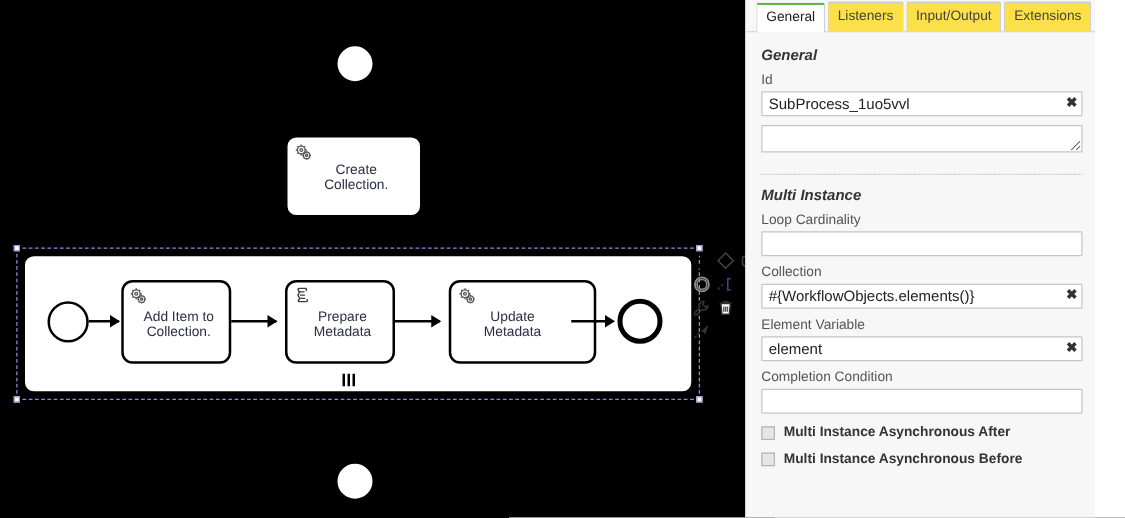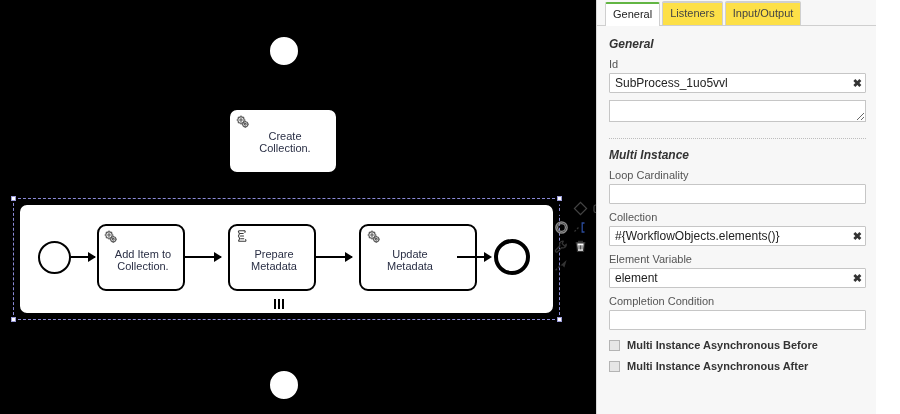--- a/index.html
+++ b/index.html
@@ -434,20 +434,21 @@
     </div>
   </div>
 </div>
 
 <div id="properties">
 
   <div id="tabbar">
     <div class="tab active">General</div>
     <div class="tab">Listeners</div>
     <div class="tab">Input/Output</div>
+    <div class="tab">Extensions</div>
   </div>
 
   <div class="panel-body">
 
     <div class="group-title">General</div>
 
     <div class="field">
       <span class="field-label">Id</span>
       <div class="input-wrap">
         <input class="text-input" type="text" value="SubProcess_1uo5vvl" style="">
@@ -488,22 +489,22 @@
 
     <div class="field">
       <span class="field-label">Completion Condition</span>
       <div class="input-wrap">
         <input class="text-input" type="text" value="" style="">
       </div>
     </div>
 
     <div class="checkbox-row">
       <span class="cb"></span>
-      <span class="cb-label">Multi Instance Asynchronous Before</span>
+      <span class="cb-label">Multi Instance Asynchronous After</span>
     </div>
 
     <div class="checkbox-row">
       <span class="cb"></span>
-      <span class="cb-label">Multi Instance Asynchronous After</span>
+      <span class="cb-label">Multi Instance Asynchronous Before</span>
     </div>
 
   </div>
 </div>
 
 </body></html>

